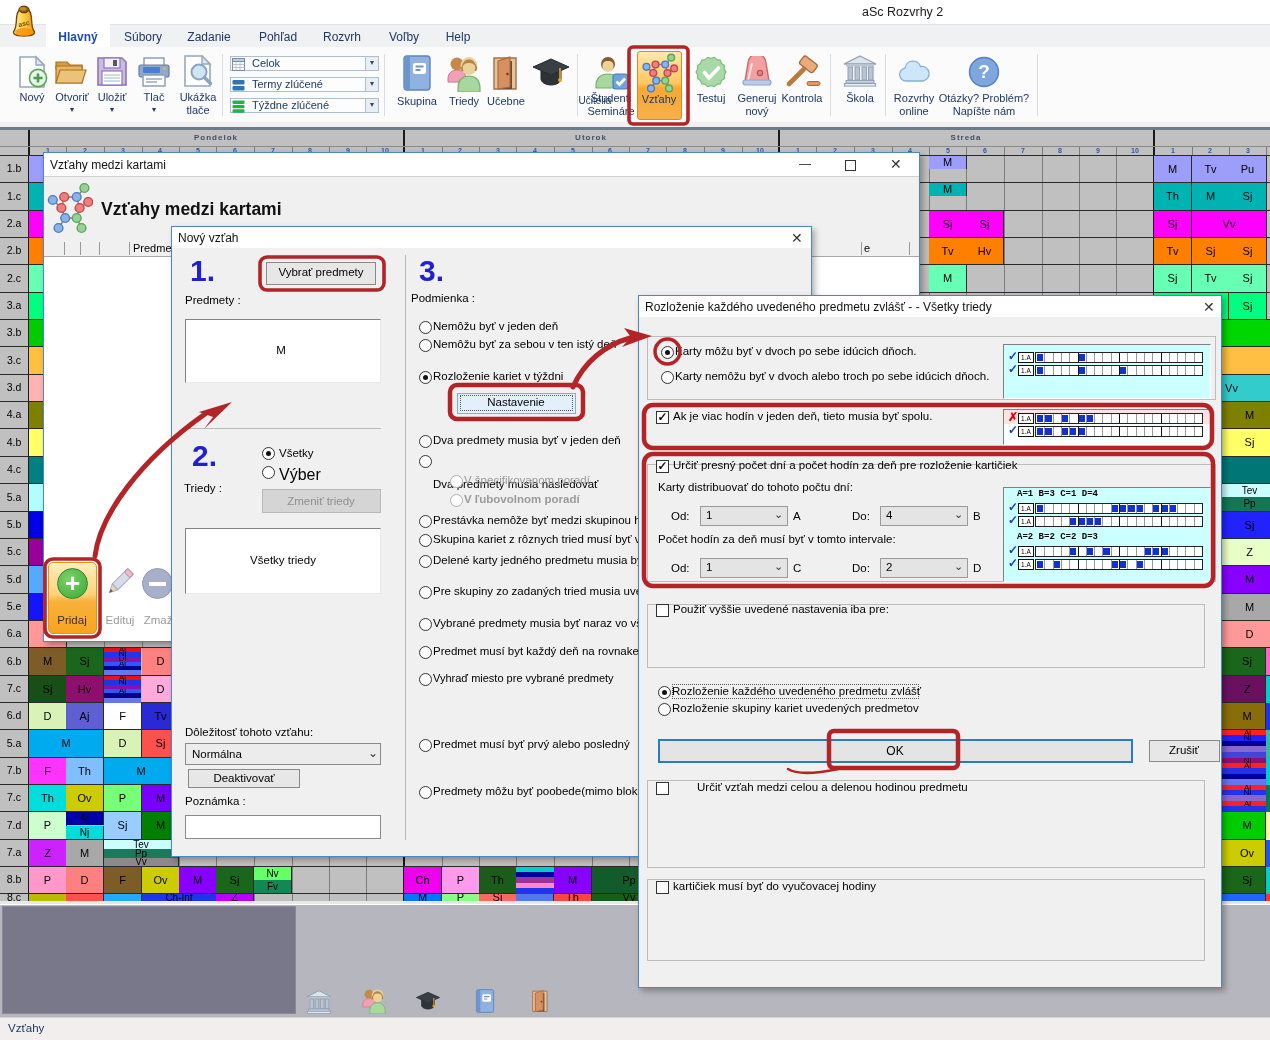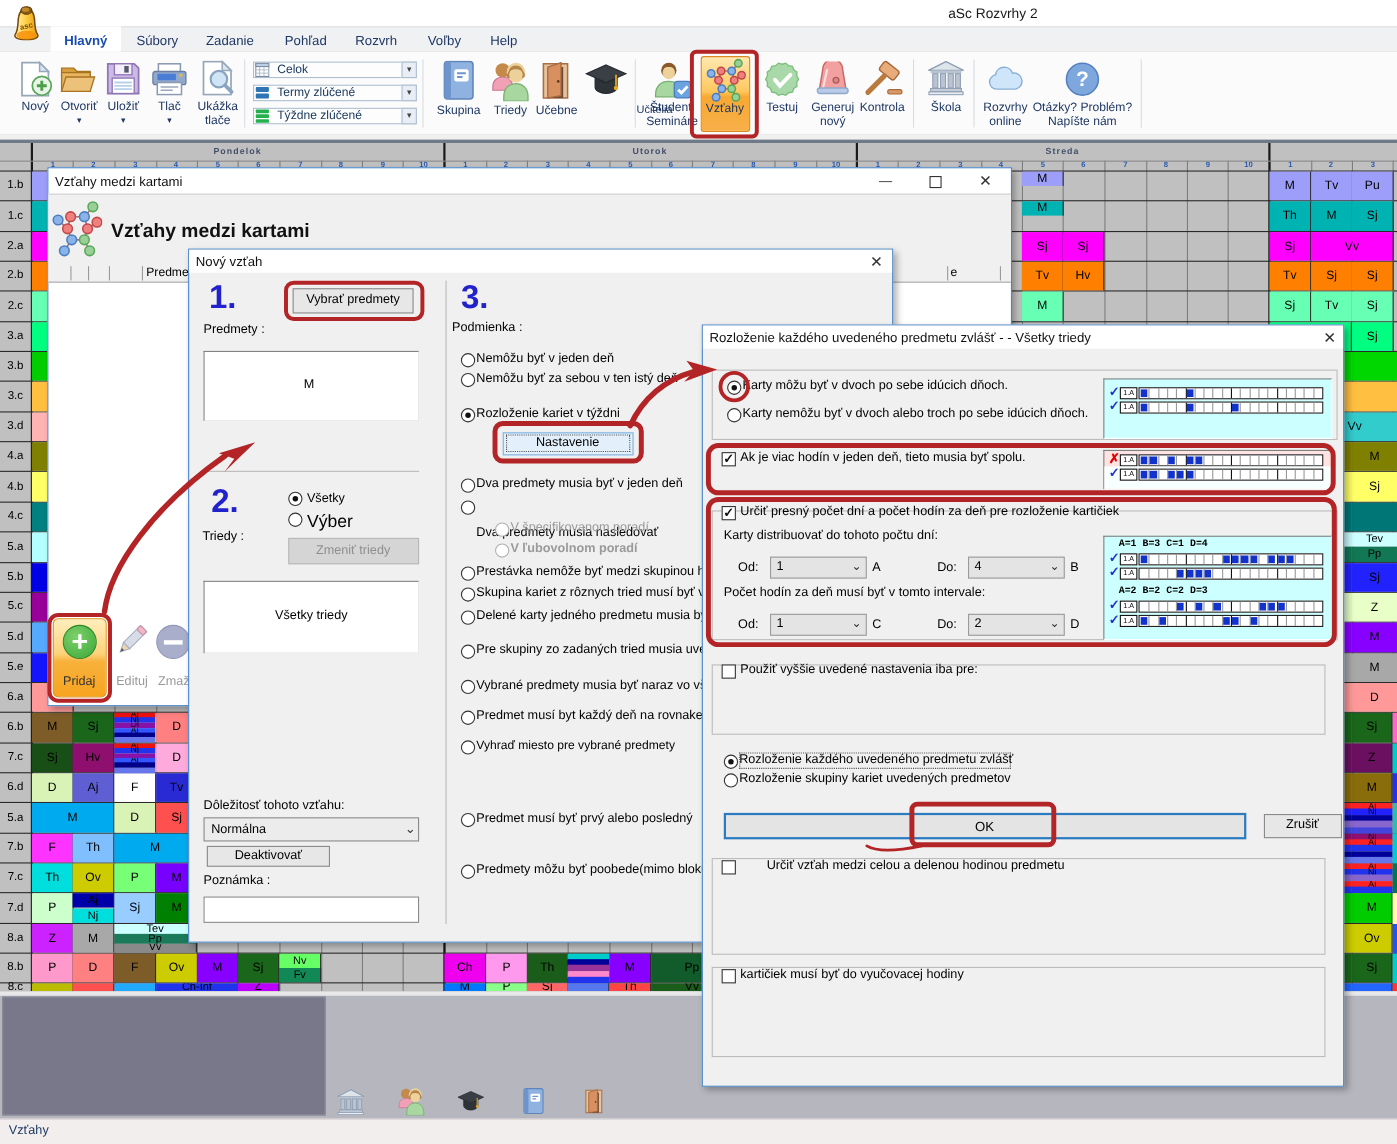--- a/index.html
+++ b/index.html
@@ -355,21 +355,21 @@
     <div style="position:absolute;left:14px;top:573px;white-space:nowrap;font-size:10.5px;color:#000;transform:translateX(-50%);">5.d</div>
     <div style="position:absolute;left:14px;top:600px;white-space:nowrap;font-size:10.5px;color:#000;transform:translateX(-50%);">5.e</div>
     <div style="position:absolute;left:14px;top:627px;white-space:nowrap;font-size:10.5px;color:#000;transform:translateX(-50%);">6.a</div>
     <div style="position:absolute;left:14px;top:655px;white-space:nowrap;font-size:10.5px;color:#000;transform:translateX(-50%);">6.b</div>
     <div style="position:absolute;left:14px;top:682px;white-space:nowrap;font-size:10.5px;color:#000;transform:translateX(-50%);">7.c</div>
     <div style="position:absolute;left:14px;top:709px;white-space:nowrap;font-size:10.5px;color:#000;transform:translateX(-50%);">6.d</div>
     <div style="position:absolute;left:14px;top:737px;white-space:nowrap;font-size:10.5px;color:#000;transform:translateX(-50%);">5.a</div>
     <div style="position:absolute;left:14px;top:764px;white-space:nowrap;font-size:10.5px;color:#000;transform:translateX(-50%);">7.b</div>
     <div style="position:absolute;left:14px;top:791px;white-space:nowrap;font-size:10.5px;color:#000;transform:translateX(-50%);">7.c</div>
     <div style="position:absolute;left:14px;top:819px;white-space:nowrap;font-size:10.5px;color:#000;transform:translateX(-50%);">7.d</div>
-    <div style="position:absolute;left:14px;top:846px;white-space:nowrap;font-size:10.5px;color:#000;transform:translateX(-50%);">8.a</div>
+    <div style="position:absolute;left:14px;top:846px;white-space:nowrap;font-size:10.5px;color:#000;transform:translateX(-50%);">7.a</div>
     <div style="position:absolute;left:14px;top:873px;white-space:nowrap;font-size:10.5px;color:#000;transform:translateX(-50%);">8.b</div>
     <div style="position:absolute;left:14px;top:891px;white-space:nowrap;font-size:10.5px;color:#000;transform:translateX(-50%);">8.c</div>
     <div class="cell" style="left:29px;top:156px;width:38px;height:26px;background:#9d9dfa;color:#00004a;line-height:26px;font-size:11px;border-right:1px solid #2a2a2a;"></div>
     <div class="cell" style="left:29px;top:183px;width:38px;height:27px;background:#00b3b3;color:#00004a;line-height:27px;font-size:11px;border-right:1px solid #2a2a2a;"></div>
     <div class="cell" style="left:29px;top:211px;width:38px;height:26px;background:#ff00ff;color:#00004a;line-height:26px;font-size:11px;border-right:1px solid #2a2a2a;"></div>
     <div class="cell" style="left:29px;top:238px;width:38px;height:26px;background:#ff8000;color:#00004a;line-height:26px;font-size:11px;border-right:1px solid #2a2a2a;"></div>
     <div class="cell" style="left:29px;top:265px;width:38px;height:27px;background:#66ffb3;color:#00004a;line-height:27px;font-size:11px;border-right:1px solid #2a2a2a;"></div>
     <div class="cell" style="left:29px;top:293px;width:38px;height:26px;background:#00ff80;color:#00004a;line-height:26px;font-size:11px;border-right:1px solid #2a2a2a;"></div>
     <div class="cell" style="left:29px;top:320px;width:38px;height:26px;background:#00cc00;color:#00004a;line-height:26px;font-size:11px;border-right:1px solid #2a2a2a;"></div>
     <div class="cell" style="left:29px;top:347px;width:38px;height:27px;background:#ffbf40;color:#00004a;line-height:27px;font-size:11px;border-right:1px solid #2a2a2a;"></div>

